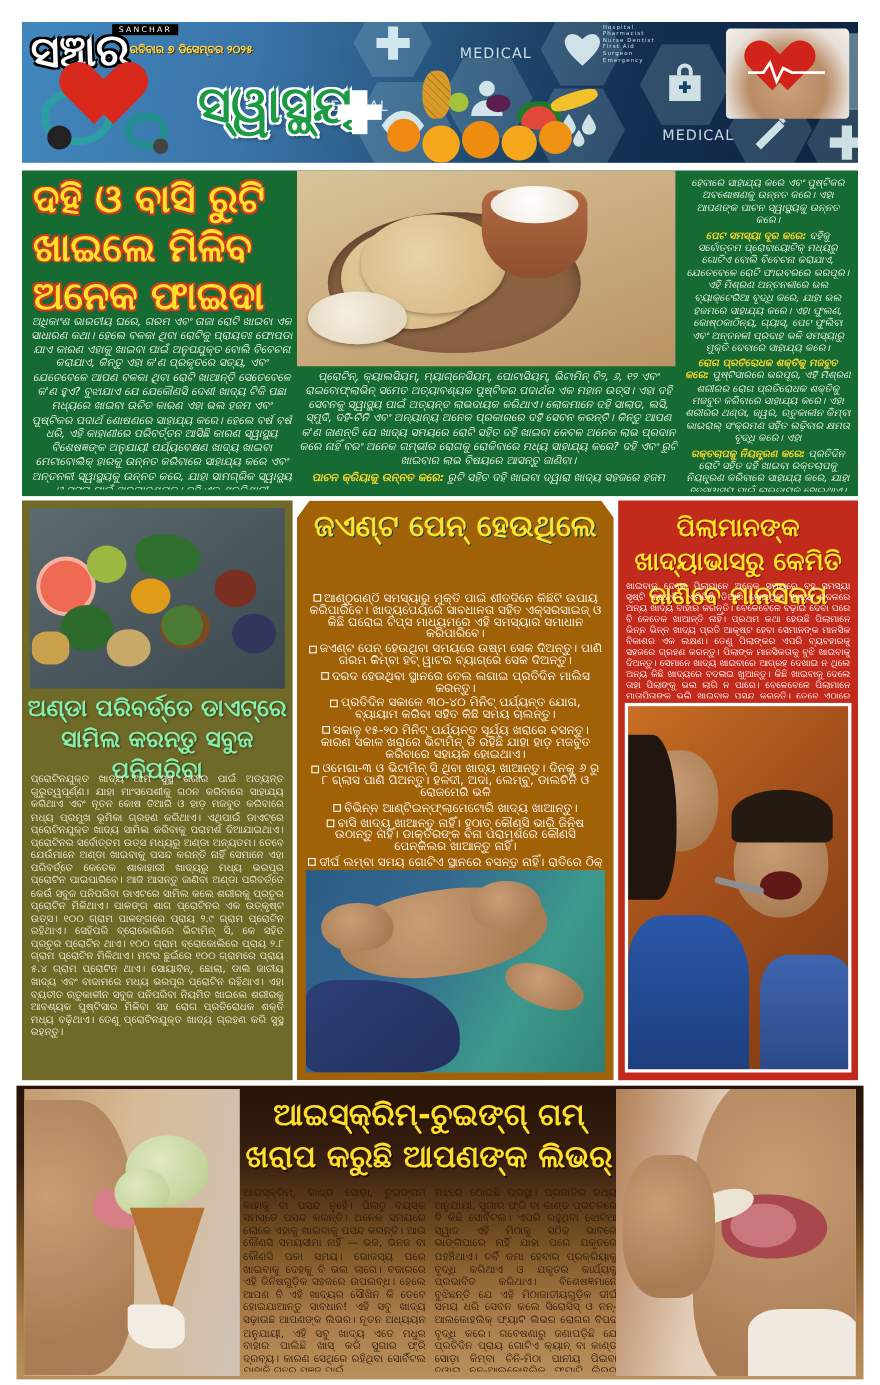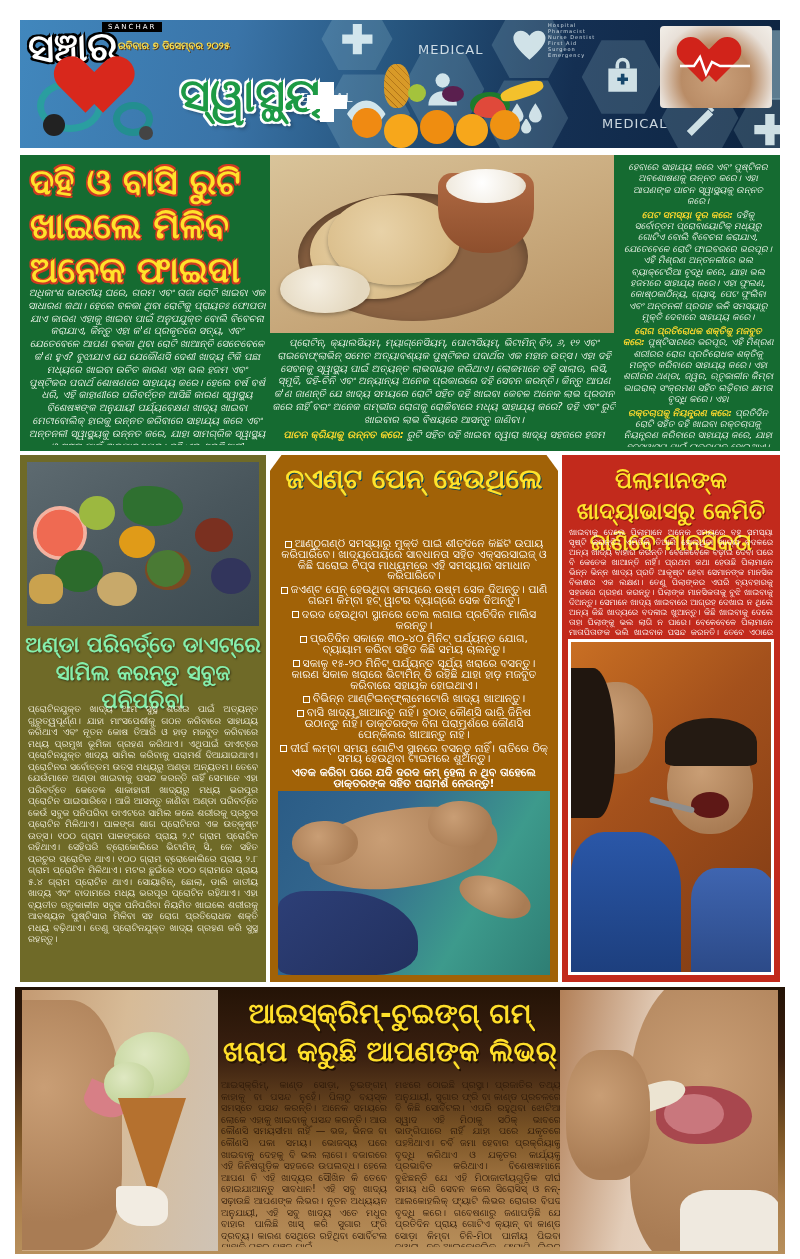--- a/index.html
+++ b/index.html
@@ -248,20 +248,21 @@
     </div>
 
     <div id="col-joint" class="abs">
       <div class="abs" id="joint-headline">ଜଏଣ୍ଟ ପେନ୍ ହେଉଥିଲେ</div>
       <ul class="abs" id="joint-list">
         <li><span class="chk"></span><span>ଆଣ୍ଠୁଗଣ୍ଠି ସମସ୍ୟାରୁ ମୁକ୍ତି ପାଇଁ ଶୀତଦିନେ କିଛିଟି ଉପାୟ କରିପାରିବେ। ଖାଦ୍ୟପେୟରେ ସାବଧାନତା ସହିତ ଏକ୍ସରସାଇଜ୍ ଓ କିଛି ଘରୋଇ ଟିପ୍ସ ମାଧ୍ୟମରେ ଏହି ସମସ୍ୟାର ସମାଧାନ କରିପାରିବେ।</span></li>
         <li><span class="chk"></span><span>ଜଏଣ୍ଟ ପେନ୍ ହେଉଥିବା ସମୟରେ ଉଷ୍ମ ସେକ ଦିଅନ୍ତୁ। ପାଣି ଗରମ କିମ୍ବା ହଟ୍ ୱାଟର ବ୍ୟାଗ୍‌ରେ ସେକ ଦିଅନ୍ତୁ।</span></li>
         <li><span class="chk"></span><span>ଦରଦ ହେଉଥିବା ସ୍ଥାନରେ ତେଲ ଲଗାଇ ପ୍ରତିଦିନ ମାଲିସ କରନ୍ତୁ।</span></li>
         <li><span class="chk"></span><span>ପ୍ରତିଦିନ ସକାଳେ ୩୦-୪୦ ମିନିଟ୍ ପର୍ଯ୍ୟନ୍ତ ଯୋଗ, ବ୍ୟାୟାମ କରିବା ସହିତ କିଛି ସମୟ ଚାଲନ୍ତୁ।</span></li>
         <li><span class="chk"></span><span>ସକାଳୁ ୧୫-୨୦ ମିନିଟ୍ ପର୍ଯ୍ୟନ୍ତ ସୂର୍ଯ୍ୟ ଖରାରେ ବସନ୍ତୁ। କାରଣ ସକାଳ ଖରାରେ ଭିଟାମିନ୍ ଡି ରହିଛି ଯାହା ହାଡ଼ ମଜବୁତ କରିବାରେ ସହାୟକ ହୋଇଥାଏ।</span></li>
+        <li><span class="chk"></span><span>ଓମେଗା-୩ ଓ ଭିଟାମିନ୍ ସି ଥିବା ଖାଦ୍ୟ ଖାଆନ୍ତୁ। ଦିନକୁ ୬ ରୁ ୮ ଗ୍ଲାସ ପାଣି ପିଅନ୍ତୁ। ହଳଦୀ, ଅଦା, ଲେମ୍ବୁ, ଡାଲଚିନି ଓ ରୋଜମେରି ଭଳି</span></li>
         <li><span class="chk"></span><span>ବିଭିନ୍ନ ଆଣ୍ଟିଇନ୍‌ଫ୍ଲାମେଟୋରି ଖାଦ୍ୟ ଖାଆନ୍ତୁ।</span></li>
         <li><span class="chk"></span><span>ବାସି ଖାଦ୍ୟ ଖାଆନ୍ତୁ ନାହିଁ। ହଠାତ୍ କୌଣସି ଭାରି ଜିନିଷ ଉଠାନ୍ତୁ ନାହିଁ। ଡାକ୍ତରଙ୍କ ବିନା ପରାମର୍ଶରେ କୌଣସି ପେନ୍‌କିଲର ଖାଆନ୍ତୁ ନାହିଁ।</span></li>
         <li><span class="chk"></span><span>ଦୀର୍ଘ ଲମ୍ବା ସମୟ ଗୋଟିଏ ସ୍ଥାନରେ ବସନ୍ତୁ ନାହିଁ। ରାତିରେ ଠିକ୍ ସମୟ ହେଉଥିବା ଟାଇମରେ ଶୁଅନ୍ତୁ।</span></li>
         <li id="joint-close">ଏତକ କରିବା ପରେ ଯଦି ଦରଦ କମ୍ ହେଲା ନ ଥିବ ତାହେଲେ ଡାକ୍ତରଙ୍କ ସହିତ ପରାମର୍ଶ ନେଉନ୍ତୁ!</li>
       </ul>
       <div class="abs" id="knee-photo">
         <div class="skin" style="left:30px;top:18px;width:190px;height:78px;transform:rotate(-8deg);"></div>
         <div class="skin" style="left:14px;top:30px;width:66px;height:44px;"></div>
         <div class="skin" style="left:150px;top:10px;width:64px;height:46px;"></div>
         <div class="skin" style="left:180px;top:88px;width:74px;height:36px;transform:rotate(20deg);"></div>

